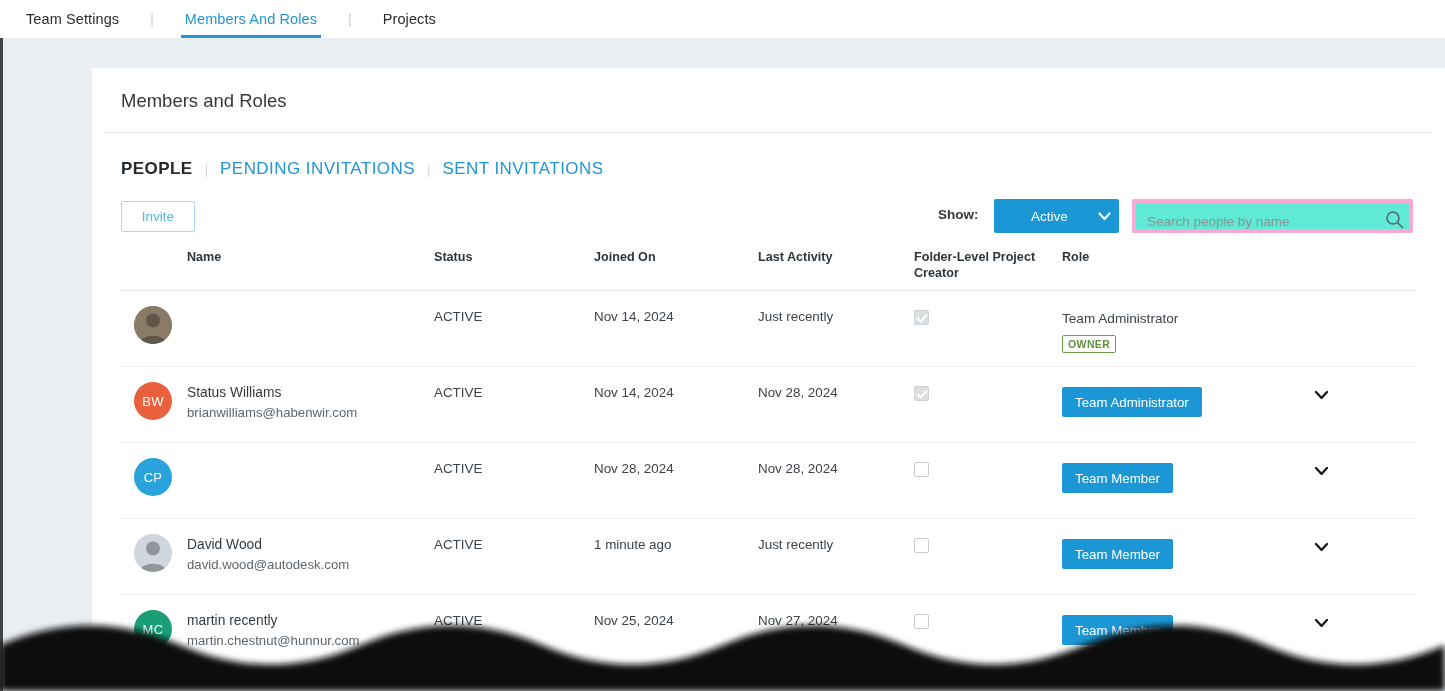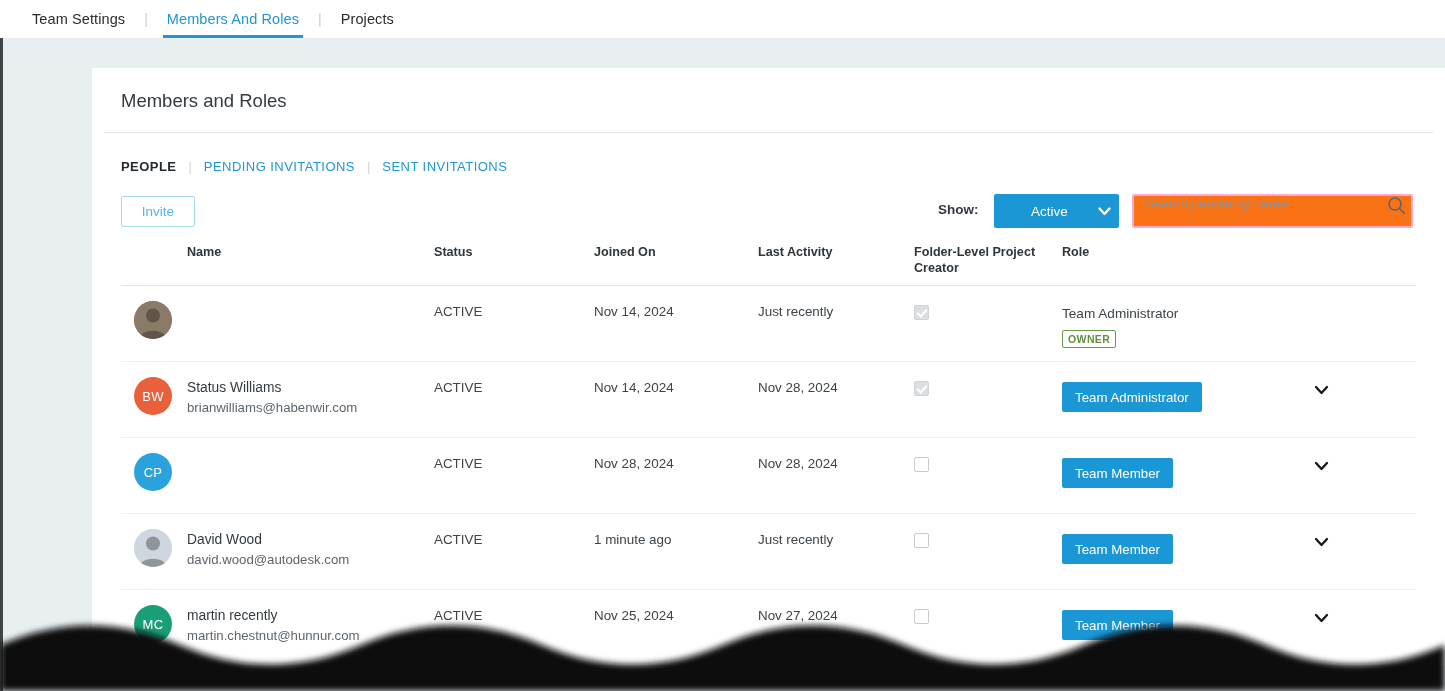--- a/index.html
+++ b/index.html
@@ -9,21 +9,22 @@
     overflow: hidden;
     font-family: "Liberation Sans", sans-serif;
     background: #ffffff;
   }
   #root { position: relative; width: 1445px; height: 691px; background: #ffffff; }
 
   
   .topbar {
     position: absolute; left: 0; top: 0; width: 1445px; height: 38px;
     background: #ffffff; display: flex; align-items: center;
-    padding-left: 22px;
+    padding-left: 16px;
+    gap: 12px;
   }
   .topbar-tab {
     font-size: 14.5px; color: #2b2b2b; padding: 0 10px;
     line-height: 36px; cursor: pointer; letter-spacing: .1px;
   }
   .topbar-tab.active { color: #2196d3; }
   .topbar-tab-wrap { position: relative; height: 38px; display: flex; align-items: center; }
   .topbar-tab-wrap.active::after {
     content: ""; position: absolute; left: 6px; right: 6px; bottom: 0;
     height: 3px; background: #2196d3;
@@ -52,21 +53,21 @@
   .card-title {
     font-size: 18.5px; color: #333b41; padding: 22px 0 0 29px; font-weight: 400;
   }
   .card-divider {
     margin: 20px 12px 0 12px; height: 1px; background: #e3e6e8;
   }
 
   
   .subtabs { display: flex; align-items: center; padding: 26px 0 0 29px; }
   .subtab {
-    font-size: 13px; letter-spacing: .45px; color: #2196d3; cursor: pointer;
+    font-size: 17px; letter-spacing: .45px; color: #2196d3; cursor: pointer;
   }
   .subtab.active { color: #222a2f; font-weight: 700; }
   .subtab-sep { color: #cfd4d8; padding: 0 12px; font-size: 13px; user-select: none; }
 
   
   .toolbar {
     position: relative; margin: 22px 29px 0 29px; height: 34px;
   }
   .invite-btn {
     position: absolute; left: 0; top: 0; width: 74px; height: 31px;
@@ -81,22 +82,22 @@
   .show-select {
     position: absolute; left: 873px; top: -2px; width: 125px; height: 34px;
     background: #1b97d5; color: #ffffff; border: none; border-radius: 2px;
     display: flex; align-items: center; cursor: pointer;
   }
   .show-select-value { flex: 1; text-align: center; font-size: 13.5px; padding-left: 8px; }
   .chev { width: 22px; display: flex; align-items: center; justify-content: center; padding-right: 8px; }
   .chev svg { display: block; }
   .searchbox {
     position: absolute; left: 1011px; top: -2px; width: 281px; height: 34px;
-    border: 2px solid #f9a8d4; border-radius: 2px; background: #f97316;
-    display: flex; align-items: flex-start;
+    border: 4px solid #f9a8d4; border-radius: 2px; background: #5eead4;
+    display: flex; align-items: flex-end;
   }
   .searchbox input {
     flex: 1; border: none; outline: none; font-size: 13.5px; color: #33393e;
     font-family: inherit; padding: 0 4px 0 11px; background: transparent;
   }
   .searchbox input::placeholder { color: #8c9297; }
   .search-icon { width: 30px; display: flex; align-items: center; justify-content: center; }
 
   
   .table { margin: 14px 29px 0 29px; }

